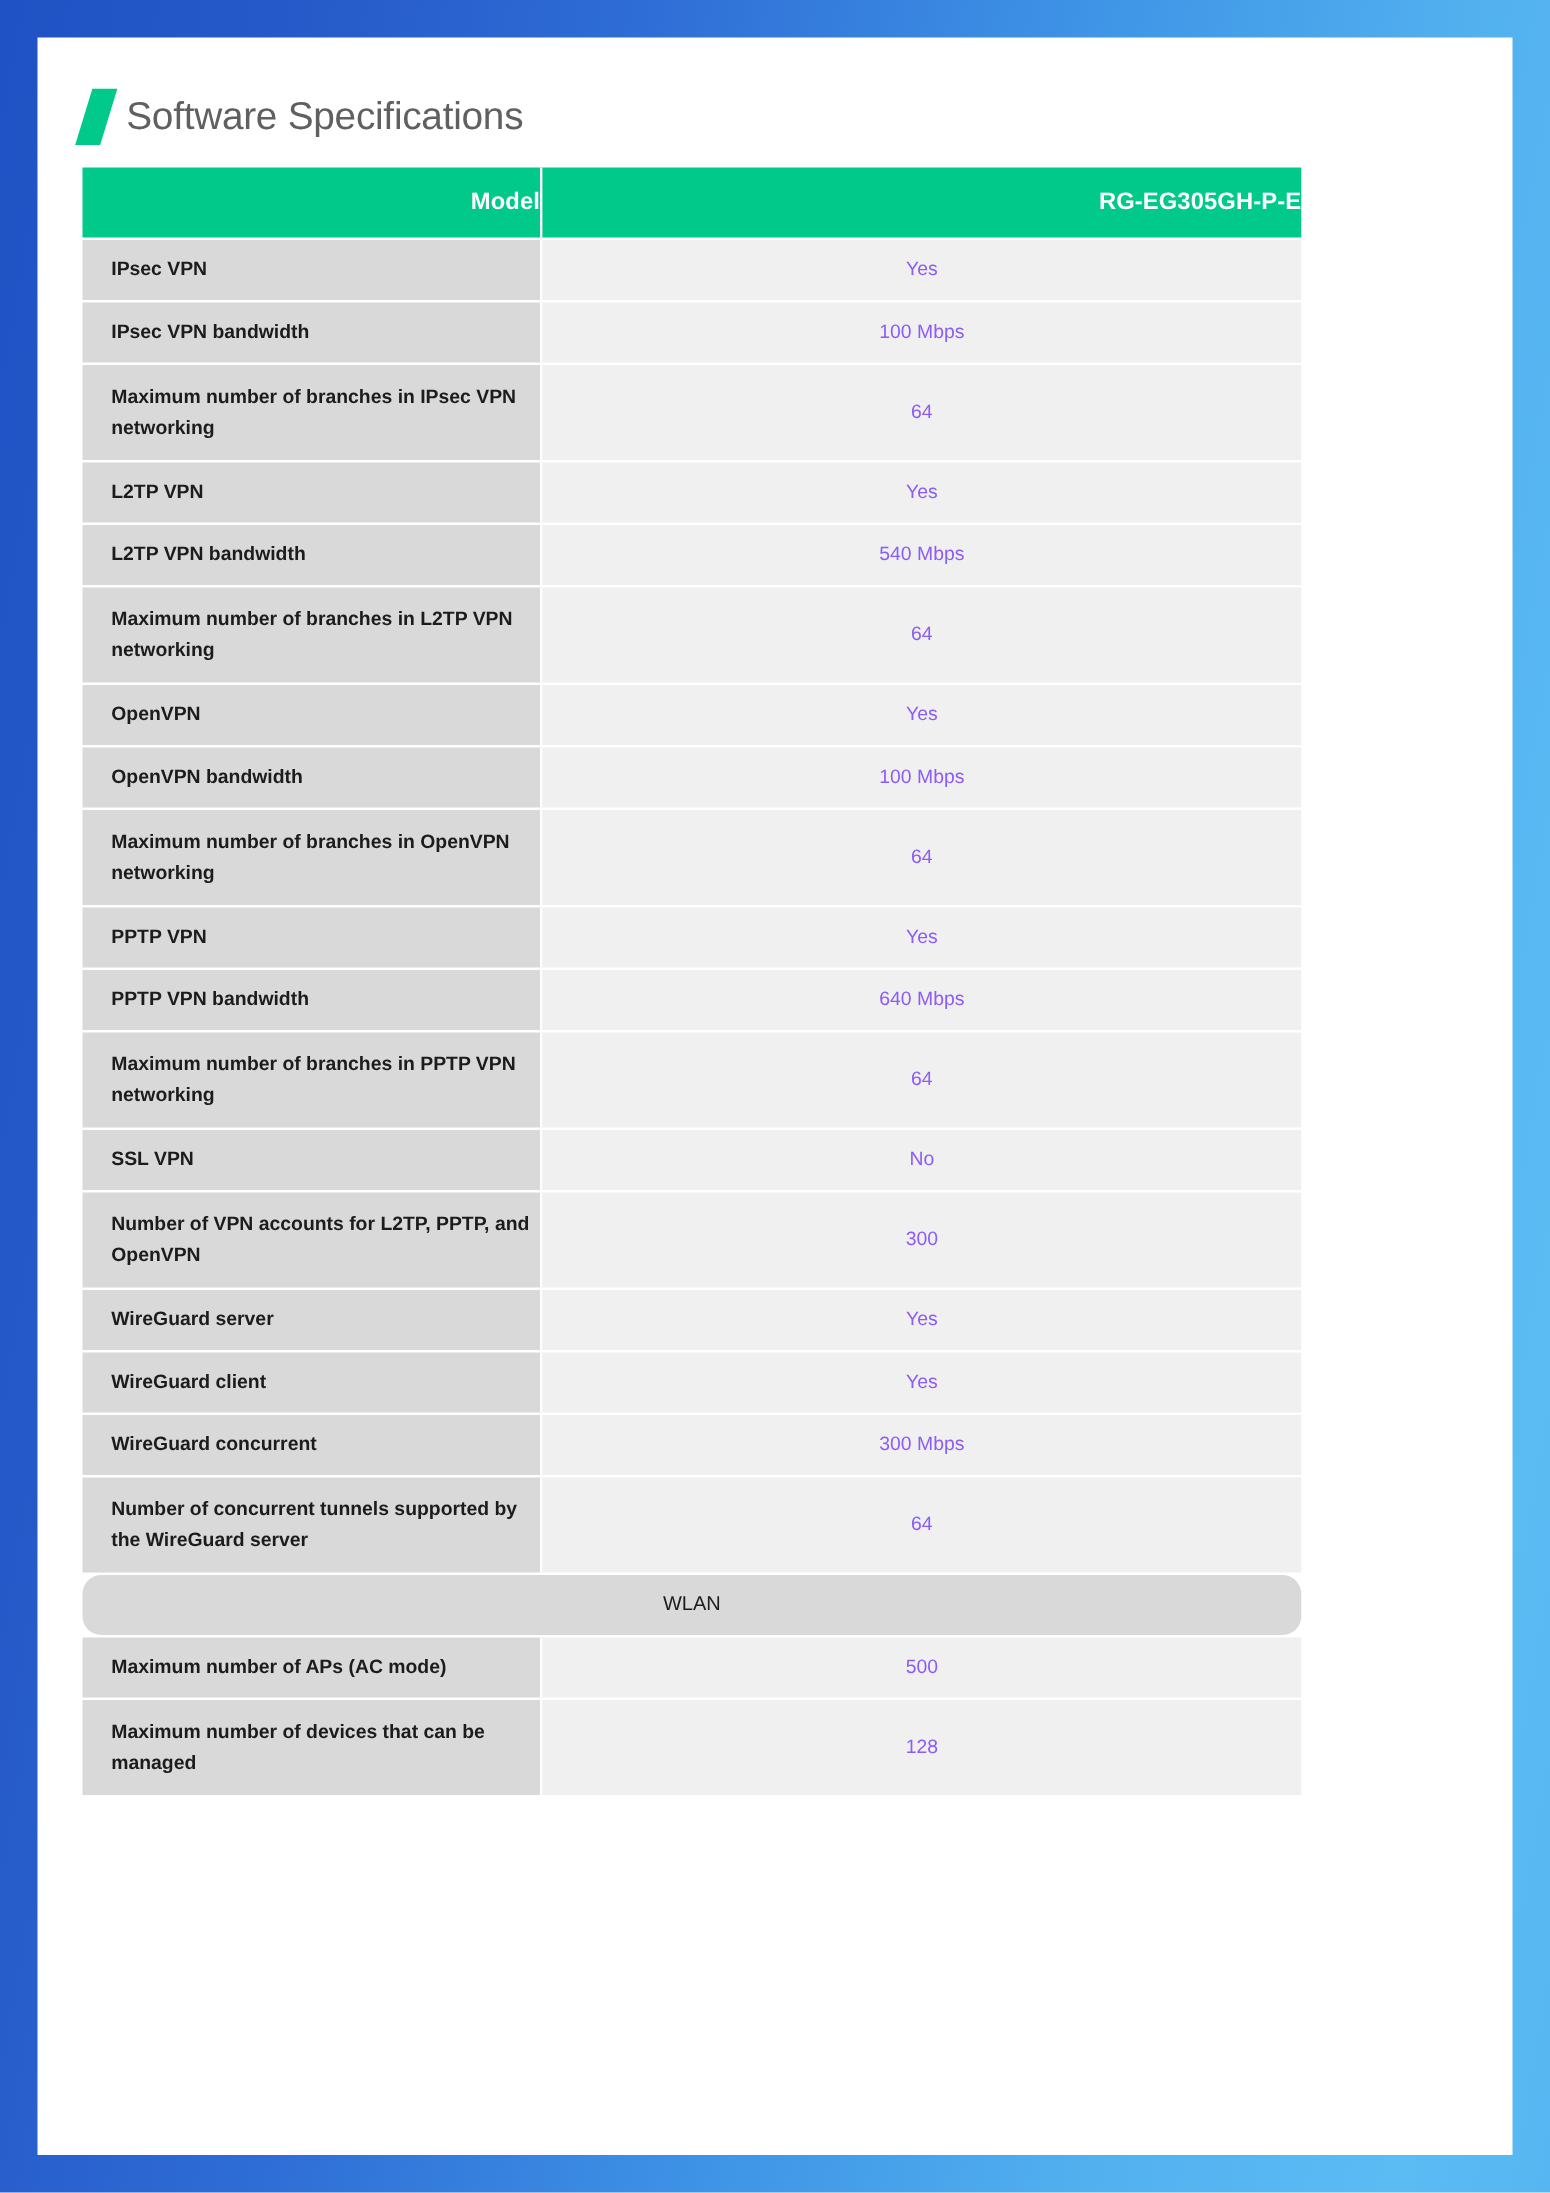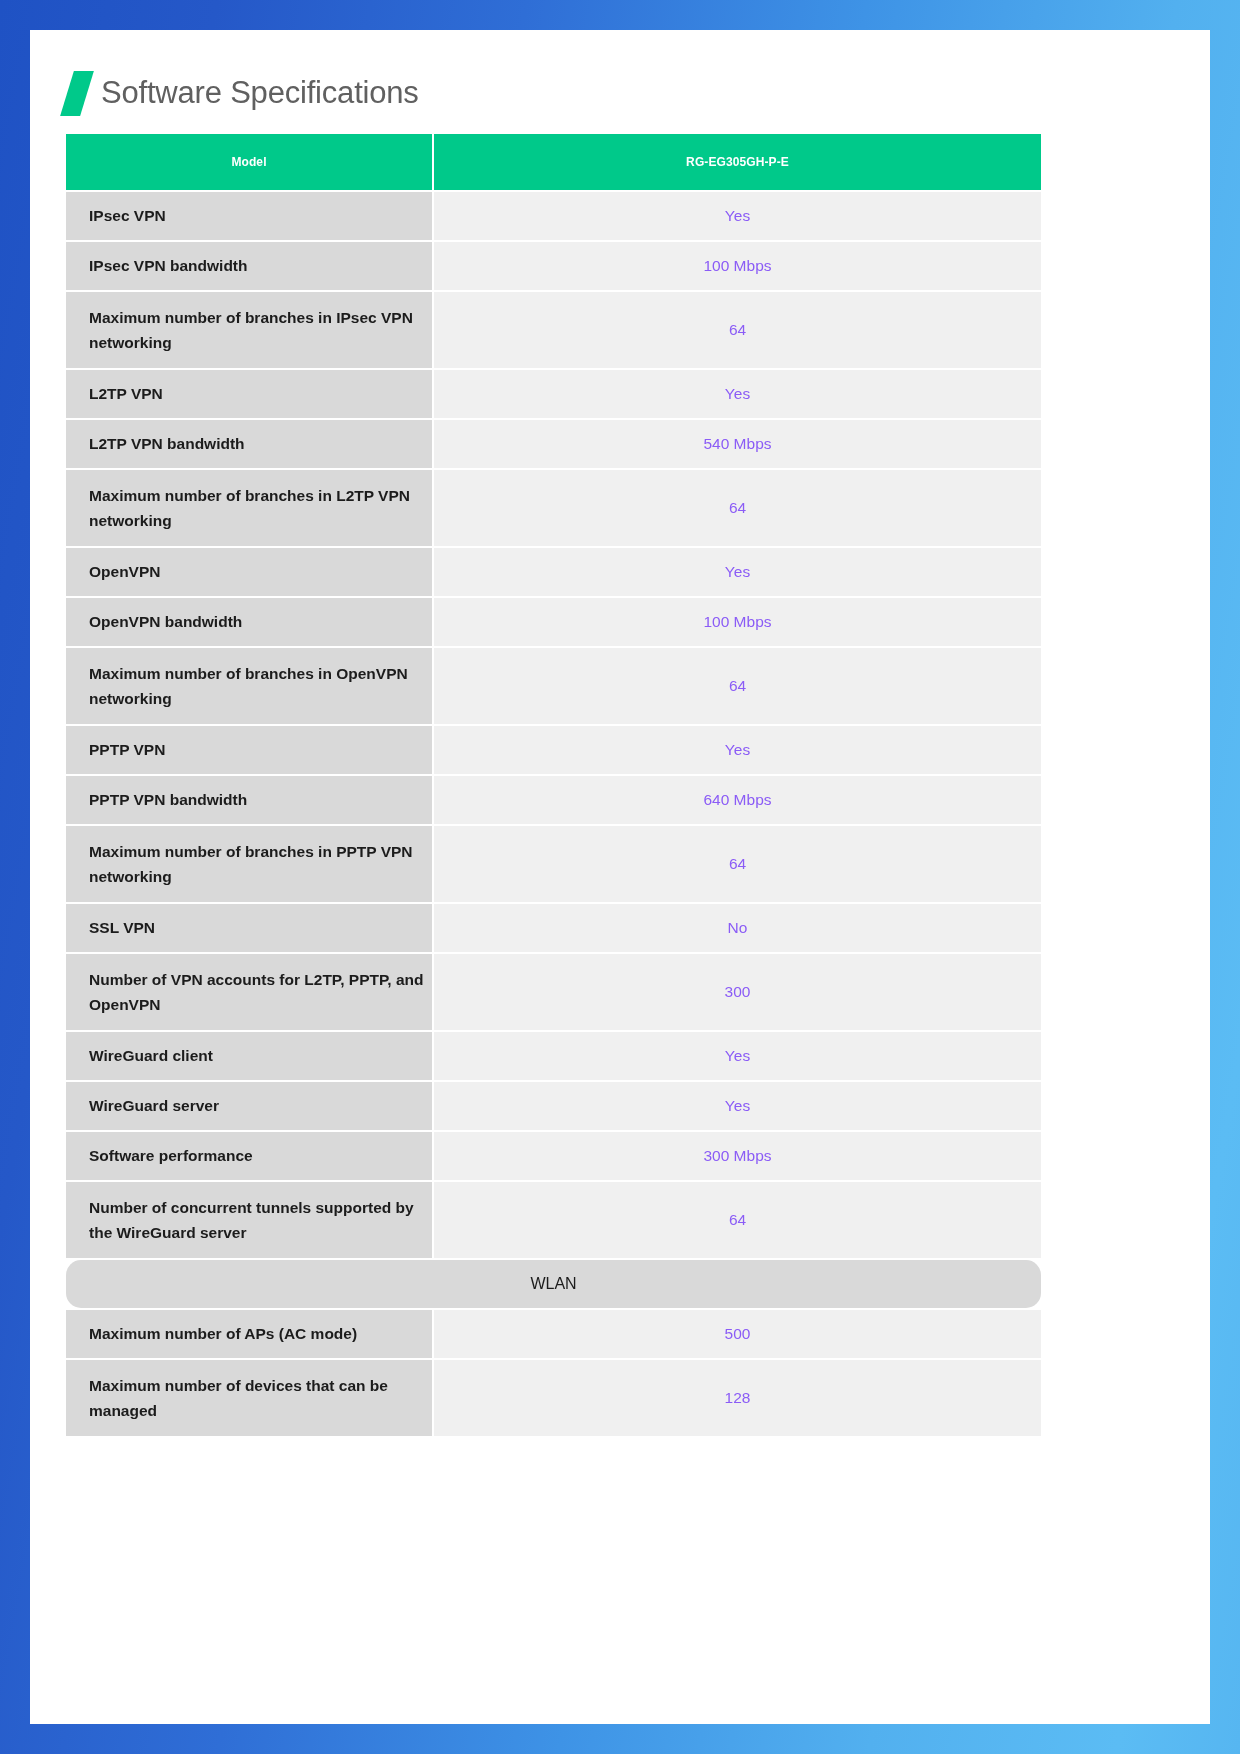--- a/index.html
+++ b/index.html
@@ -68,23 +68,23 @@
     border-spacing: 0 2px;
     table-layout: fixed;
     margin-top: 6px;
   }
   .spec-table col.c-label { width: 368px; }
   .spec-table col.c-value { width: 607px; }
 
   .spec-table th {
     background: #00c98a;
     color: #ffffff;
-    font-size: 12px;
+    font-size: 19px;
     font-weight: bold;
-    text-align: center;
+    text-align: right;
     height: 56px;
     vertical-align: middle;
     letter-spacing: 0.1px;
   }
   .spec-table th.th-label { border-right: 2px solid #ffffff; }
 
   .spec-table td {
     vertical-align: middle;
     font-size: 15.5px;
     color: #1c1c1c;
@@ -191,29 +191,29 @@
           </tr>
           <tr class="row-1line">
             <td class="cell-label">SSL VPN</td>
             <td class="cell-value">No</td>
           </tr>
           <tr class="row-2line">
             <td class="cell-label">Number of VPN accounts for L2TP, PPTP, and OpenVPN</td>
             <td class="cell-value">300</td>
           </tr>
           <tr class="row-1line">
+            <td class="cell-label">WireGuard server</td>
+            <td class="cell-value">Yes</td>
+          </tr>
+          <tr class="row-1line">
             <td class="cell-label">WireGuard client</td>
             <td class="cell-value">Yes</td>
           </tr>
           <tr class="row-1line">
-            <td class="cell-label">WireGuard server</td>
-            <td class="cell-value">Yes</td>
-          </tr>
-          <tr class="row-1line">
-            <td class="cell-label">Software performance</td>
+            <td class="cell-label">WireGuard concurrent</td>
             <td class="cell-value">300 Mbps</td>
           </tr>
           <tr class="row-2line">
             <td class="cell-label">Number of concurrent tunnels supported by the WireGuard server</td>
             <td class="cell-value">64</td>
           </tr>
           <tr>
             <td class="section-header" colspan="2">WLAN</td>
           </tr>
           <tr class="row-1line">

